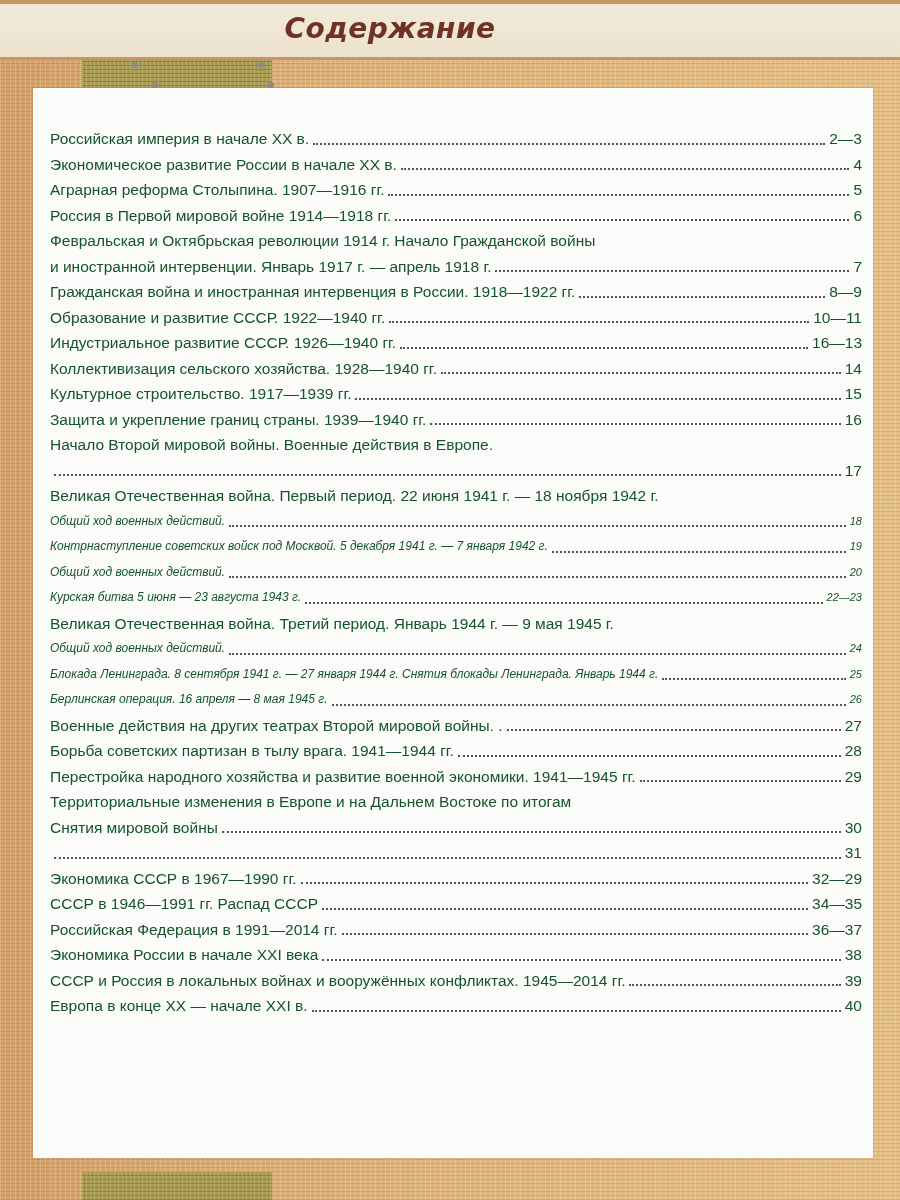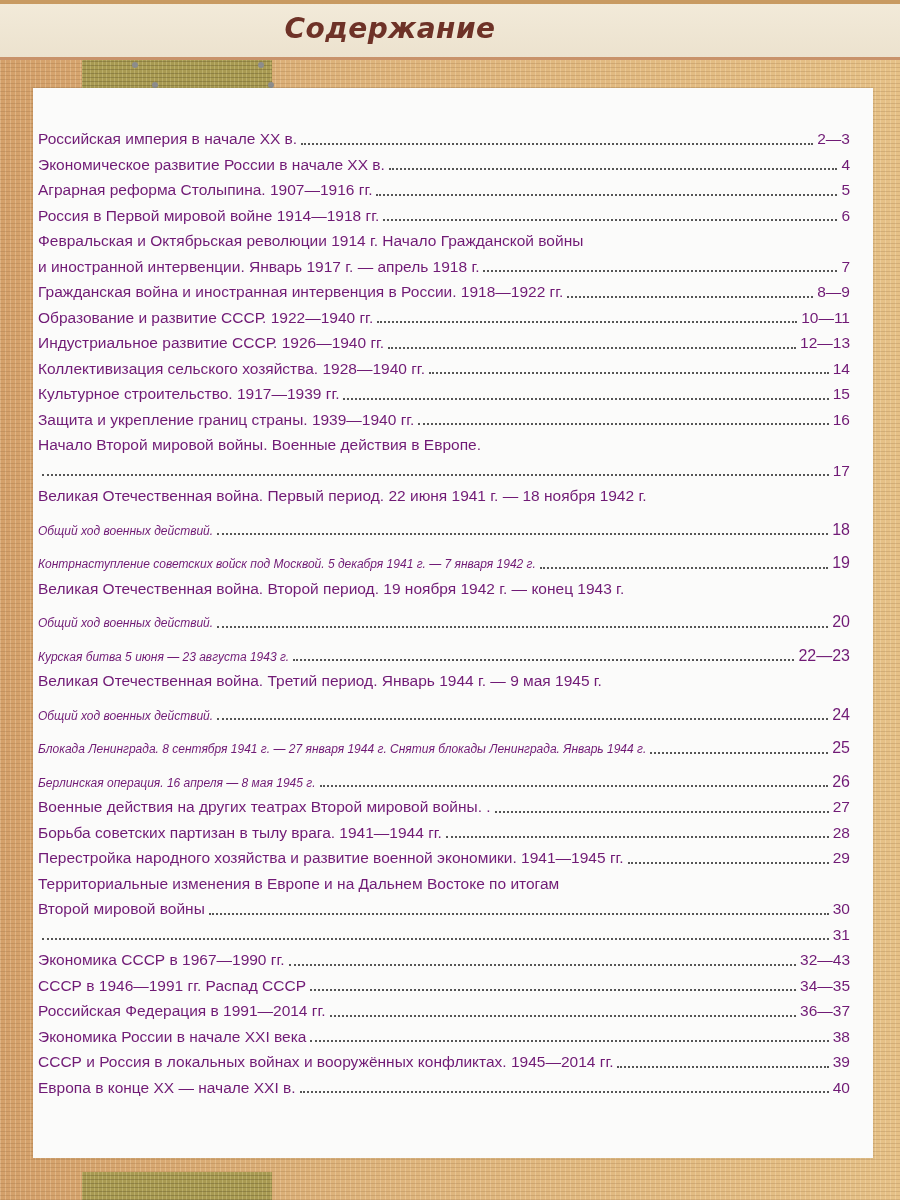--- a/index.html
+++ b/index.html
@@ -32,35 +32,35 @@
         repeating-linear-gradient(90deg, rgba(230,220,160,0.3) 0px, rgba(230,220,160,0.3) 1px, transparent 1px, transparent 4px);
     }
     .accent-patch.bottom { top: 1172px; height: 28px; }
     .pin { position: absolute; width: 6px; height: 6px; border-radius: 50%; background: #8c8c8c; }
     .content-panel {
       position: absolute; left: 33px; top: 88px; width: 840px; height: 1070px;
       background: #fbfbfa;
       box-shadow: 0 0 2px rgba(0,0,0,0.15);
     }
     .toc {
-      position: absolute; left: 38px; top: 126px; width: 812px;
-      color: #701a75;
+      position: absolute; left: 50px; top: 126px; width: 812px;
+      color: #14532d;
     }
     .toc-row {
       display: flex; align-items: baseline; height: 25.5px;
       font-size: 15.5px; line-height: 25.5px; white-space: nowrap;
     }
-    .toc-row.sub { font-size: 12px; font-style: italic; margin-top: 8px; }
+    .toc-row.sub { font-size: 12px; font-style: italic; }
     .toc-row .label { flex: 0 0 auto; }
     .toc-row .dots {
       flex: 1 1 auto; overflow: hidden; margin: 0 4px;
       border-bottom: 2px dotted #555; height: 0; align-self: center; transform: translateY(5px);
     }
     .toc-row .page { flex: 0 0 auto; font-size: 15.5px; font-style: normal; }
-    .toc-row.sub .page { font-size: 16px; }
+    .toc-row.sub .page { font-size: 11px; font-style: italic; }
   </style>
 </head>
 <body>
 
 <div class="header-band"></div>
 <h1 class="title" style="margin:0;">Содержание</h1>
 
 <div class="accent-patch"></div>
 <div class="accent-patch bottom"></div>
 <div class="pin" style="left:132px;top:62px;"></div>
@@ -105,21 +105,21 @@
       <span class="page">8—9</span>
     </div>
     <div class="toc-row">
       <span class="label">Образование и развитие СССР. 1922—1940 гг.</span>
       <span class="dots"></span>
       <span class="page">10—11</span>
     </div>
     <div class="toc-row">
       <span class="label">Индустриальное развитие СССР. 1926—1940 гг.</span>
       <span class="dots"></span>
-      <span class="page">12—13</span>
+      <span class="page">16—13</span>
     </div>
     <div class="toc-row">
       <span class="label">Коллективизация сельского хозяйства. 1928—1940 гг.</span>
       <span class="dots"></span>
       <span class="page">14</span>
     </div>
     <div class="toc-row">
       <span class="label">Культурное строительство. 1917—1939 гг.</span>
       <span class="dots"></span>
       <span class="page">15</span>
@@ -142,23 +142,20 @@
     <div class="toc-row sub">
       <span class="label">Общий ход военных действий.</span>
       <span class="dots"></span>
       <span class="page">18</span>
     </div>
     <div class="toc-row sub">
       <span class="label">Контрнаступление советских войск под Москвой. 5 декабря 1941 г. — 7 января 1942 г.</span>
       <span class="dots"></span>
       <span class="page">19</span>
     </div>
-    <div class="toc-row heading">
-      <span class="label">Великая Отечественная война. Второй период. 19 ноября 1942 г. — конец 1943 г.</span>
-    </div>
     <div class="toc-row sub">
       <span class="label">Общий ход военных действий.</span>
       <span class="dots"></span>
       <span class="page">20</span>
     </div>
     <div class="toc-row sub">
       <span class="label">Курская битва 5 июня — 23 августа 1943 г.</span>
       <span class="dots"></span>
       <span class="page">22—23</span>
     </div>
@@ -192,32 +189,32 @@
     </div>
     <div class="toc-row">
       <span class="label">Перестройка народного хозяйства и развитие военной экономики. 1941—1945 гг.</span>
       <span class="dots"></span>
       <span class="page">29</span>
     </div>
     <div class="toc-row heading">
       <span class="label">Территориальные изменения в Европе и на Дальнем Востоке по итогам</span>
     </div>
     <div class="toc-row">
-      <span class="label">Второй мировой войны</span>
+      <span class="label">Снятия мировой войны</span>
       <span class="dots"></span>
       <span class="page">30</span>
     </div>
     <div class="toc-row">
       <span class="dots"></span>
       <span class="page">31</span>
     </div>
     <div class="toc-row">
       <span class="label">Экономика СССР в 1967—1990 гг.</span>
       <span class="dots"></span>
-      <span class="page">32—43</span>
+      <span class="page">32—29</span>
     </div>
     <div class="toc-row">
       <span class="label">СССР в 1946—1991 гг. Распад СССР</span>
       <span class="dots"></span>
       <span class="page">34—35</span>
     </div>
     <div class="toc-row">
       <span class="label">Российская Федерация в 1991—2014 гг.</span>
       <span class="dots"></span>
       <span class="page">36—37</span>

